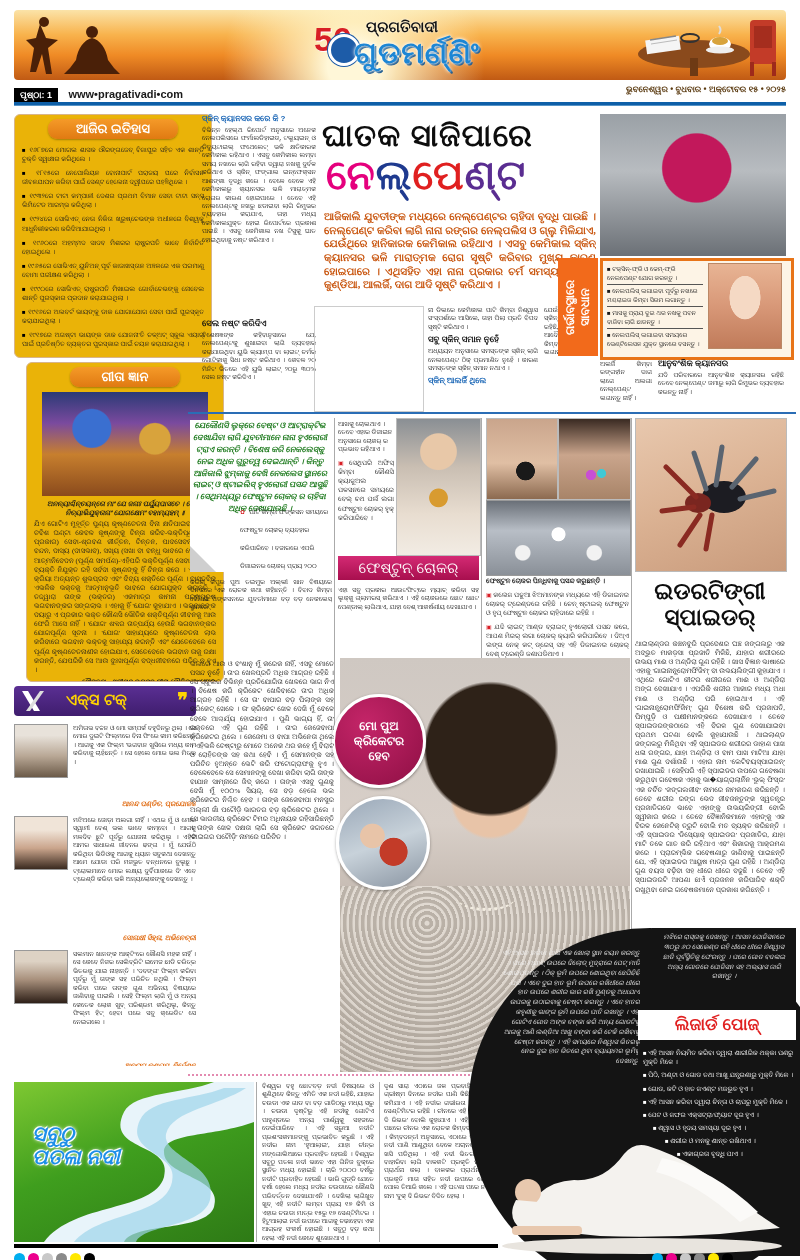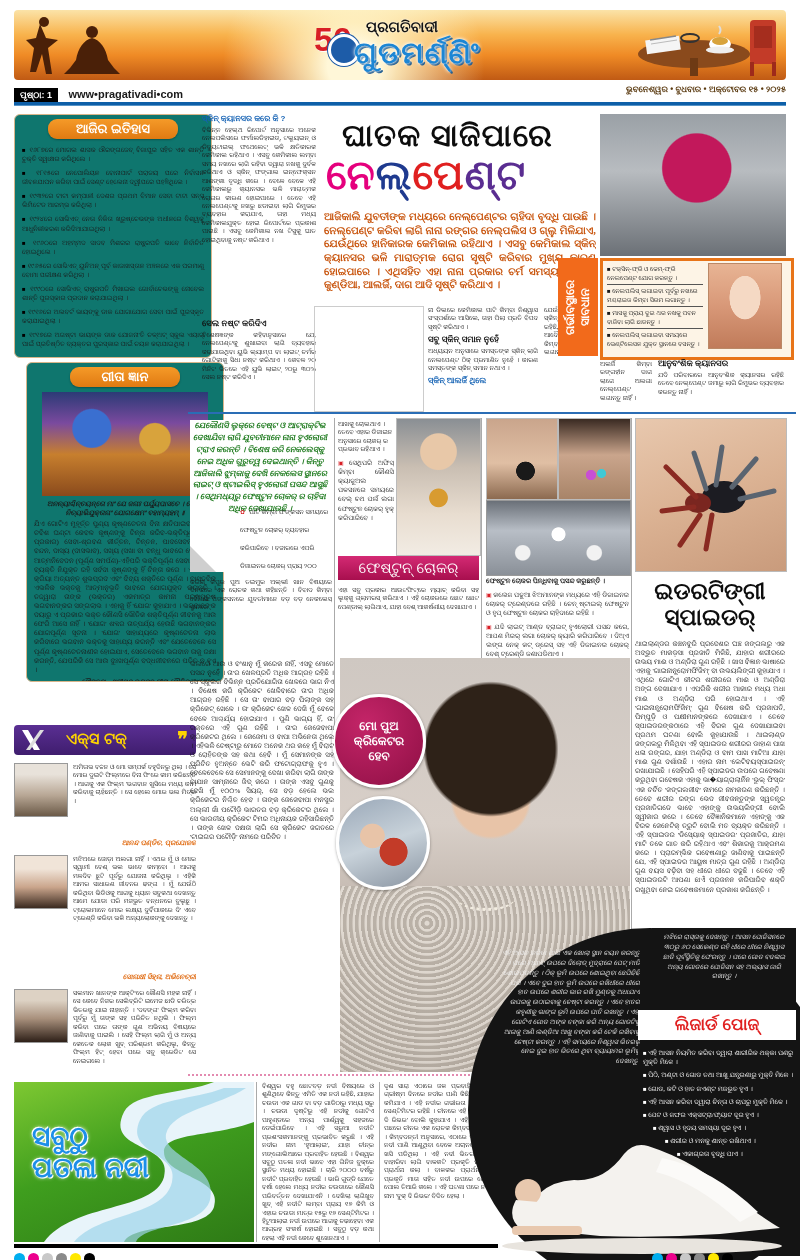--- a/index.html
+++ b/index.html
@@ -22,28 +22,28 @@
         text-shadow:0 0 2px #fff;}
   .logo50{width:34px;height:44px;position:relative;}
   .logo50 .five{font:bold 34px "Liberation Sans",sans-serif;color:#d81f26;text-shadow:1px 1px 0 #fff;}
   .logo50 .ring{position:absolute;left:14px;top:14px;width:26px;height:26px;border-radius:50%;
         background:#1d5ca8;border:3px solid #fff;box-shadow:0 0 0 1px #1d5ca8;}
   .sil{fill:#4a2008;}
   .infobar{left:14px;top:84px;width:772px;height:16px;font-family:"Liberation Sans",sans-serif;}
   .pgbox{background:#000;color:#fff;font-size:9px;font-weight:bold;padding:2px 6px;display:inline-block;}
   .rule{left:14px;top:102px;width:772px;height:4px;background:linear-gradient(180deg,#0d5fa8 65%,#7fb1d8 100%);}
   
-  .lbox{border:1px solid #d8b58a;border-radius:6px;background:#0f766e;}
+  .lbox{border:1px solid #d8b58a;border-radius:6px;background:#eab308;}
   .opill{background:linear-gradient(180deg,#f59a28,#e07a12);color:#fff;border-radius:9px;
          font-family:"Liberation Sans",sans-serif;font-weight:bold;font-size:13px;
          text-align:center;padding:2px 0;box-shadow:0 1px 2px rgba(0,0,0,.3);}
   .hitem{font-size:6.7px;line-height:1.35;margin:0 0 5px 0;text-align:justify;}
   .hitem:before{content:"■ ";color:#000;font-size:6px;}
   .xbanner{background:linear-gradient(180deg,#5a2f93,#3f1d6e);border-radius:4px;color:#ffd400;
-           font-family:"Liberation Sans",sans-serif;font-weight:bold;font-size:16px;margin-top:39px;}
+           font-family:"Liberation Sans",sans-serif;font-weight:bold;font-size:16px;}
   .quote-author{color:#e06a10;font-weight:bold;font-style:italic;font-size:7px;text-align:right;}
   .qphoto{border:1px solid #999;background:linear-gradient(180deg,#e8e2da 20%,#b8a795 60%,#6b5a48);}
   
   .hl1{font-family:"Liberation Sans",sans-serif;font-weight:bold;font-size:31px;color:#0d0d0d;letter-spacing:1px;}
   .hl2{font-family:Liberation Sans, sans-serif;font-weight:bold;font-size:41px;letter-spacing:1px;}
   .hp0{color:#e5007d;} .hp1{color:#1f3a8f;} .hp2{color:#e02020;} .hp3{color:#5a2d91;}
   .lead{color:#c9560f;font-weight:bold;font-size:10.5px;line-height:1.3;}
   .bluehead{color:#1462b4;font-family:"Liberation Sans",sans-serif;font-weight:bold;font-size:8px;}
   .blackhead{font-family:"Liberation Sans",sans-serif;font-weight:bold;font-size:8.5px;color:#111;}
   .body7{font-size:7px;line-height:1.3;}
@@ -69,22 +69,22 @@
          border-radius:50%;color:#fff;font-family:"Liberation Sans",sans-serif;font-weight:bold;
          font-size:12px;line-height:1.25;box-shadow:0 1px 3px rgba(0,0,0,.4);}
   .pinksep{border-top:2px dotted #e38ab0;}
   
   .blackblob{background:#141414;}
   .lizhead{color:#e02020;font-family:"Liberation Sans",sans-serif;font-weight:bold;font-size:17px;}
   .wbul{color:#fff;font-size:6.8px;line-height:1.35;margin-bottom:4px;}
   .wbul:before{content:"■ ";color:#fff;font-size:6px;}
   .circtext{color:#eee;font-style:italic;font-size:6.8px;line-height:1.45;}
   
-  .riverhead{color:#1d8fe8;font-family:"Liberation Sans",sans-serif;font-weight:bold;font-size:28px;
-        line-height:1.1;text-shadow:0 0 2px #fff,0 0 4px #fff,1px 1px 0 #fff,-1px -1px 0 #fff;}
+  .riverhead{color:#1d8fe8;font-family:"Liberation Sans",sans-serif;font-weight:bold;font-size:21px;
+        line-height:1.1;text-shadow:0 0 2px #fff,0 0 4px #fff,1px 1px 0 #fff,-1px -1px 0 #fff;font-style:italic;}
   .vline{background:#aaa;width:1px;}
   .dot{width:11px;height:11px;border-radius:50%;display:inline-block;margin-right:3px;}
   .c0{background:#00aeef}.c1{background:#ec008c}.c2{background:#c8c8c8}.c3{background:#8a8a8a}.c4{background:#ffe800}.c5{background:#000}
   .imgph{background:linear-gradient(160deg,#d9cfc4 0%,#b9a893 45%,#8a7460 100%);}
 </style>
 </head>
 <body>
 
 <div class="page">
 
@@ -183,21 +183,21 @@
     </div>
   </div>
 
   <div class="abs clip" style="left:202px;top:114px;width:114px;height:296px;">
     <div class="bluehead">ସ୍କିନ୍ କ୍ୟାନସର କରେ କି ?</div>
     <div class="body65 just" style="height:188px;overflow:hidden;margin-top:2px;">ବିଭିନ୍ନ ହେଲ୍ଥ ରିପୋର୍ଟ ଅନୁସାରେ ଅନେକ ନେଲପଲିସରେ ଫର୍ମାଲଡିହାଇଡ୍, ଟଲ୍ୟୁଇନ୍ ଓ ଡିବ୍ୟୁଟାଇଲ୍ ଫଥେଲେଟ୍ ଭଳି କ୍ଷତିକାରକ କେମିକାଲ ରହିଥାଏ । ଏସବୁ କେମିକାଲ ଲମ୍ବା ସମୟ ନଖରେ ଲାଗି ରହିବା ଦ୍ୱାରା ନଖକୁ ଦୁର୍ବଳ କରିଥାଏ ଓ ସ୍କିନ୍ ଫଙ୍ଗାଲ ଇନ୍‌ଫେକ୍ସନ ଆଶଙ୍କା ବୃଦ୍ଧି କରେ । ବେଳେ ବେଳେ ଏହି କେମିକାଲରୁ କ୍ୟାନସର ଭଳି ମାରାତ୍ମକ ରୋଗର କାରଣ ହୋଇପାରେ । ତେବେ ଏହି ନେଲପେଣ୍ଟକୁ ନଖରୁ ଛଡାଇବା ଲାଗି ରିମୁଭର ବ୍ୟବହାର କରାଯାଏ, ତାହା ମଧ୍ୟ କେମିକାଲଯୁକ୍ତ ହୋଇ ରିପୋର୍ଟରେ ପ୍ରକାଶ ପାଇଛି । ଏସବୁ କେମିକାଲ ନଖ ଟିସୁକୁ ଘାତ ହୋଇଥିବାକୁ ନଷ୍ଟ କରିଥାଏ ।</div>
     <div class="blackhead" style="margin-top:4px;">ସେଲ ନଷ୍ଟ କରିଦିଏ</div>
     <div class="body65 just" style="height:84px;overflow:hidden;margin-top:2px;">ବିଶେଷଜ୍ଞଙ୍କ କହିବାନୁସାରେ ଯେ, ନେଲପେଣ୍ଟକୁ ଶୁଖାଇବା ଲାଗି ବ୍ୟବହାର କରାଯାଉଥିବା ୟୁଭି ଲ୍ୟାମ୍ପ ବା ଲାଇଟ୍ ଚର୍ମର ଗୋଟିକାକୁ ସିଧା ନଷ୍ଟ କରିଥାଏ । କେବଳ ୨୦ ମିନିଟ ଭିତରେ ଏହି ୟୁଭି ଲାଇଟ୍ ୨୦ରୁ ୩୦% ସେଲ ନଷ୍ଟ କରିଦିଏ ।</div>
   </div>
 
-  <div class="abs hl1" style="left:342px;top:118px;">ଘାତକ ସାଜିପାରେ</div>
+  <div class="abs hl1" style="left:322px;top:118px;">ଘାତକ ସାଜିପାରେ</div>
   <div class="abs hl2" style="left:326px;top:152px;">
     <span class="hp0">ନେ</span><span class="hp1">ଲ୍</span><span class="hp2">ପେ</span><span class="hp3">ଣ୍ଟ</span>
   </div>
   <div class="abs lead just clip" style="left:324px;top:210px;width:272px;height:92px;">ଆଜିକାଲି ଯୁବତୀଙ୍କ ମଧ୍ୟରେ ନେଲ୍‌ପେଣ୍ଟର ଚାହିଦା ବୃଦ୍ଧି ପାଉଛି । ନେଲ୍‌ପେଣ୍ଟ କରିବା ଲାଗି ନାନା ରଙ୍ଗର ନେଲ୍‌ପଲିସ ଓ ଗ୍ଲୁ ମିଳିଯାଏ, ଯେଉଁଥିରେ ହାନିକାରକ କେମିକାଲ ରହିଥାଏ । ଏସବୁ କେମିକାଲ ସ୍କିନ୍ କ୍ୟାନସର ଭଳି ମାରାତ୍ମକ ରୋଗ ସୃଷ୍ଟି କରିବାର ମୁଖ୍ୟ କାରଣ ହୋଇପାରେ ।  ଏଥିସହିତ ଏହା ନାନା ପ୍ରକାର ଚର୍ମ ସମସ୍ୟା ଯେପରି କୁଣ୍ଡିଆ, ଆଲର୍ଜି, ଦାଗ ଆଦି ସୃଷ୍ଟି କରିଥାଏ ।</div>
 
   <div class="abs" style="left:314px;top:306px;width:108px;height:104px;background:
       radial-gradient(circle at 20% 25%, #e8c43c 0 9%, rgba(0,0,0,0) 10%),
       radial-gradient(circle at 45% 30%, #9e1e4e 0 9%, rgba(0,0,0,0) 10%),
       radial-gradient(circle at 70% 35%, #8e1744 0 10%, rgba(0,0,0,0) 11%),
       radial-gradient(circle at 88% 60%, #e8c43c 0 9%, rgba(0,0,0,0) 10%),

